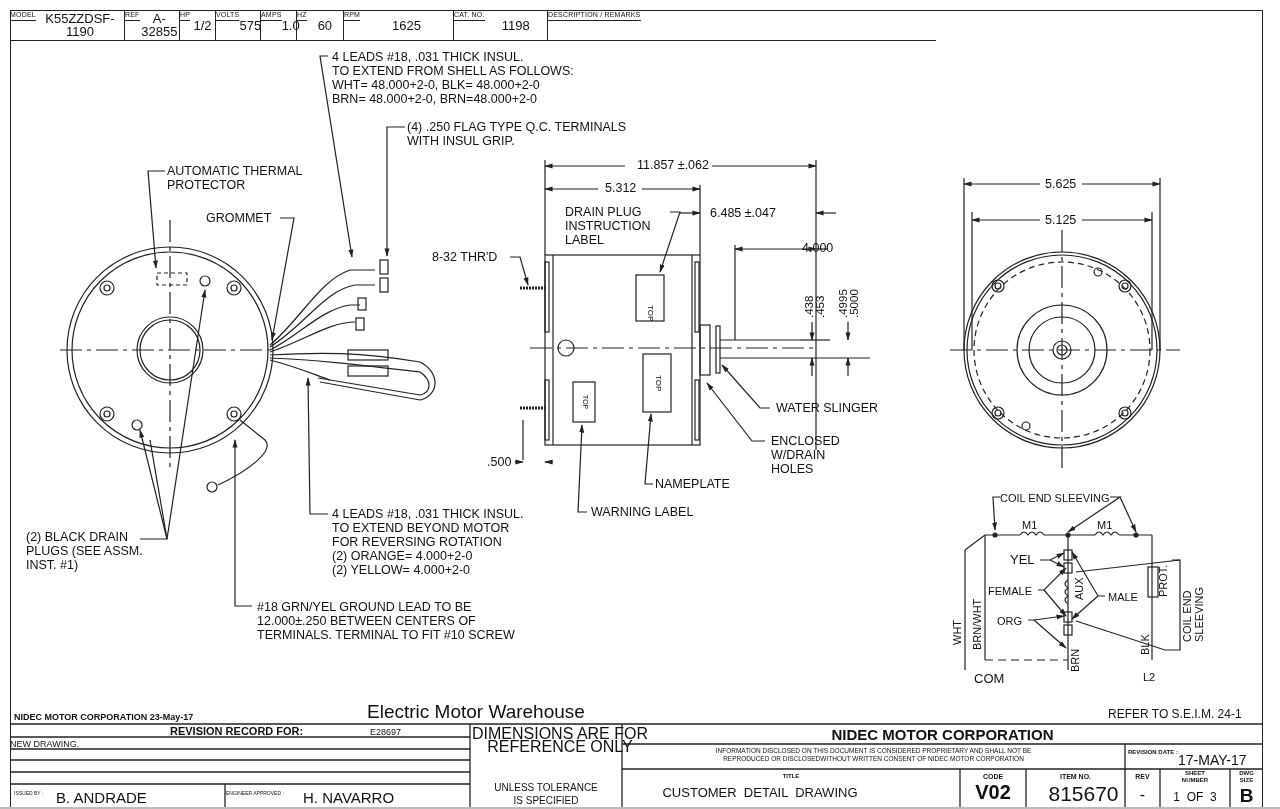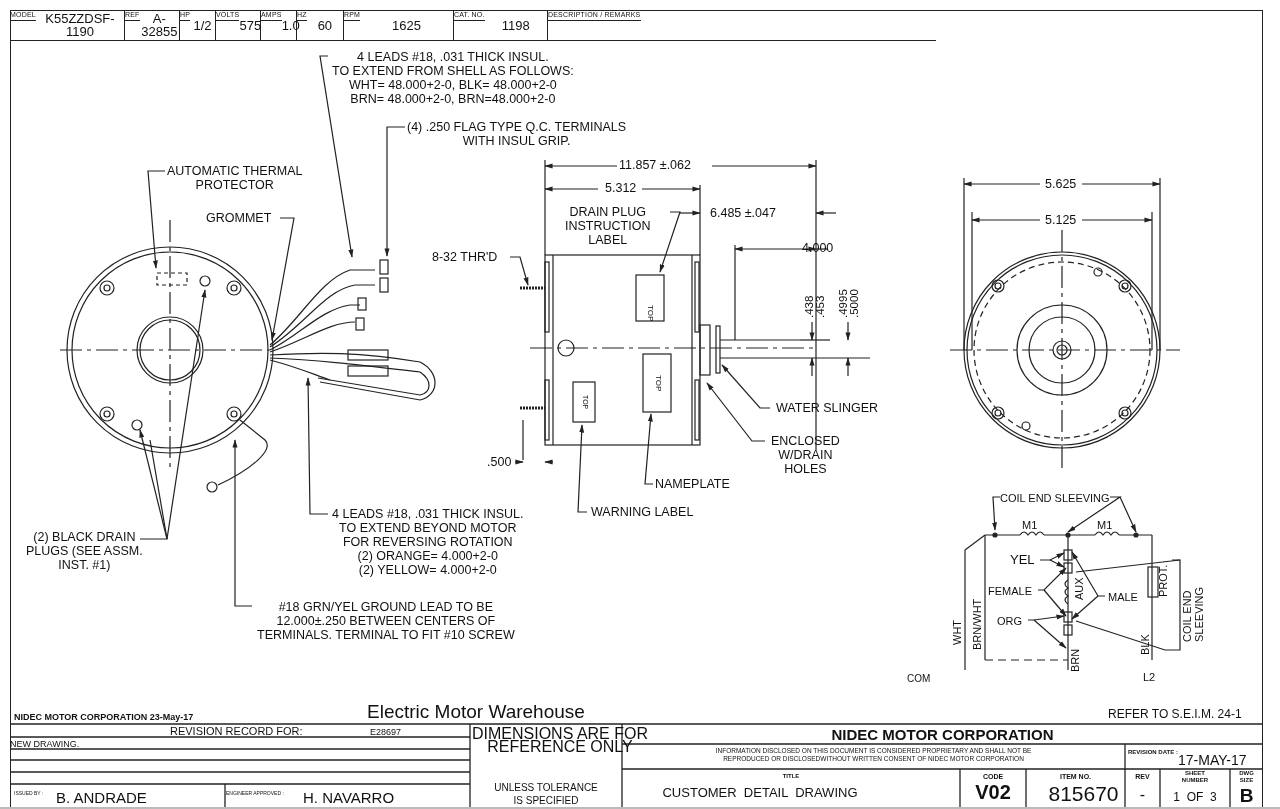--- a/index.html
+++ b/index.html
@@ -4,21 +4,21 @@
 <style>
   html,body{margin:0;padding:0;background:#fff;}
   body{width:1280px;height:809px;position:relative;overflow:hidden;font-family:"Liberation Sans",sans-serif;color:#111;}
   .frame{position:absolute;left:10px;top:10px;width:1253px;height:799px;border:1.5px solid #222;border-bottom:none;box-sizing:border-box;}
   .hdr{position:absolute;left:10px;top:10px;height:30px;display:flex;border-bottom:1.5px solid #222;}
   .hcell{border-right:1px solid #222;display:flex;flex-direction:row;text-align:center;}
   .hcell:last-child{border-right:none;}
   .hlab{font-size:7px;height:10px;line-height:10px;border-bottom:1px solid #222;letter-spacing:0.2px;}
   .hval{font-size:13px;flex:1;display:flex;align-items:center;justify-content:center;line-height:1;}
   .hval.small{font-size:7.5px;flex-direction:column;line-height:8px;}
-  .note{position:absolute;font-size:12.5px;line-height:14px;white-space:pre;text-align:center;}
+  .note{position:absolute;font-size:12.5px;line-height:14px;white-space:pre;}
   .dim{position:absolute;font-size:12.5px;white-space:nowrap;background:#fff;padding:0 2px;}
   .vtxt{position:absolute;font-size:11px;transform:rotate(-90deg);transform-origin:left top;white-space:nowrap;line-height:11px;}
   svg.draw{position:absolute;left:0;top:0;}
   .c{text-align:center;}
 </style>
 </head>
 <body>
 
 <div class="frame"></div>
 
@@ -263,21 +263,21 @@
 <div class="note" style="left:432px;top:250px">8-32 THR'D</div>
 <div class="note" style="left:565px;top:205px"><div>DRAIN PLUG</div><div>INSTRUCTION</div><div>LABEL</div></div>
 <div class="note" style="left:776px;top:401px">WATER SLINGER</div>
 <div class="note" style="left:771px;top:434px"><div>ENCLOSED</div><div>W/DRAIN</div><div>HOLES</div></div>
 <div class="note" style="left:655px;top:477px">NAMEPLATE</div>
 <div class="note" style="left:591px;top:505px">WARNING LABEL</div>
 <div class="vtxt" style="left:656px;top:305px;transform:rotate(90deg);font-size:8px">TOP</div>
 <div class="vtxt" style="left:664px;top:375px;transform:rotate(90deg);font-size:8px">TOP</div>
 <div class="vtxt" style="left:591px;top:395px;transform:rotate(90deg);font-size:7px">TOP</div>
 
-<div class="dim" style="left:617px;top:158px">11.857 ±.062</div>
+<div class="dim" style="left:635px;top:158px">11.857 ±.062</div>
 <div class="dim" style="left:603px;top:181px">5.312</div>
 <div class="dim" style="left:708px;top:206px">6.485 ±.047</div>
 <div class="dim" style="left:800px;top:241px;background:transparent">4.000</div>
 <div class="vtxt" style="left:804px;top:318px;font-size:11.5px">.438</div>
 <div class="vtxt" style="left:815px;top:318px;font-size:11.5px">.453</div>
 <div class="vtxt" style="left:838px;top:318px;font-size:11.5px">.4995</div>
 <div class="vtxt" style="left:849px;top:318px;font-size:11.5px">.5000</div>
 <div class="dim" style="left:485px;top:455px">.500</div>
 <div class="dim" style="left:1043px;top:177px">5.625</div>
 <div class="dim" style="left:1043px;top:213px">5.125</div>
@@ -290,27 +290,27 @@
 <div class="note" style="left:997px;top:614px;font-size:11px">ORG</div>
 <div class="note" style="left:1108px;top:590px;font-size:11px">MALE</div>
 <div class="vtxt" style="left:1074px;top:600px">AUX</div>
 <div class="vtxt" style="left:1158px;top:597px">PROT.</div>
 <div class="vtxt" style="left:1182px;top:642px">COIL END</div>
 <div class="vtxt" style="left:1194px;top:642px">SLEEVING</div>
 <div class="vtxt" style="left:952px;top:645px">WHT</div>
 <div class="vtxt" style="left:972px;top:650px">BRN/WHT</div>
 <div class="vtxt" style="left:1070px;top:672px">BRN</div>
 <div class="vtxt" style="left:1140px;top:655px">BLK</div>
-<div class="note" style="left:907px;top:672px;font-size:10px">COM</div>
+<div class="note" style="left:974px;top:672px;font-size:13px">COM</div>
 <div class="note" style="left:1143px;top:670px;font-size:11px">L2</div>
 
 <div class="note" style="left:14px;top:710px;font-size:9px;font-weight:bold">NIDEC MOTOR CORPORATION 23-May-17</div>
 <div class="note" style="left:367px;top:702px;font-size:19px;line-height:20px">Electric Motor Warehouse</div>
 <div class="note" style="left:1108px;top:707px;font-size:12px">REFER TO S.E.I.M. 24-1</div>
-<div class="note" style="left:170px;top:724px;font-size:11px;font-weight:normal">REVISION RECORD FOR:</div>
+<div class="note" style="left:170px;top:724px;font-size:11px;font-weight:bold">REVISION RECORD FOR:</div>
 <div class="note" style="left:370px;top:725px;font-size:9px">E28697</div>
 <div class="note" style="left:10px;top:737px;font-size:9px">NEW DRAWING.</div>
 <div class="note" style="left:14px;top:786px;font-size:5px">ISSUED BY :</div>
 <div class="note" style="left:56px;top:789px;font-size:15px;line-height:18px">B. ANDRADE</div>
 <div class="note" style="left:226px;top:786px;font-size:5px">ENGINEER APPROVED :</div>
 <div class="note" style="left:303px;top:789px;font-size:15px;line-height:18px">H. NAVARRO</div>
 <div class="note c" style="left:470px;top:727px;width:180px;font-size:16px;line-height:13px"><div>DIMENSIONS ARE FOR</div><div>REFERENCE ONLY</div></div>
 <div class="note c" style="left:470px;top:781px;width:152px;font-size:10px;line-height:13px"><div>UNLESS TOLERANCE</div><div>IS SPECIFIED</div></div>
 <div class="note c" style="left:622px;top:726px;width:641px;font-size:15px;font-weight:bold;line-height:17px">NIDEC MOTOR CORPORATION</div>
 <div class="note c" style="left:622px;top:747px;width:503px;font-size:6.5px;line-height:8px"><div>INFORMATION DISCLOSED ON THIS DOCUMENT IS CONSIDERED PROPRIETARY AND SHALL NOT BE</div><div>REPRODUCED OR DISCLOSEDWITHOUT WRITTEN CONSENT OF NIDEC MOTOR CORPORATION</div></div>

